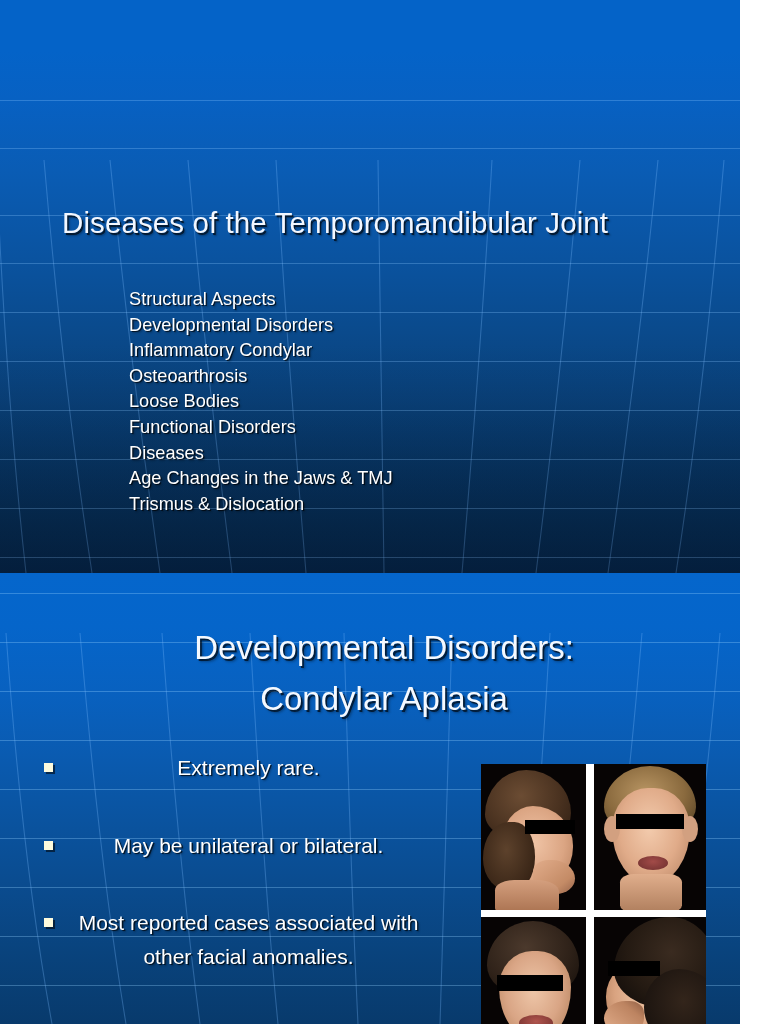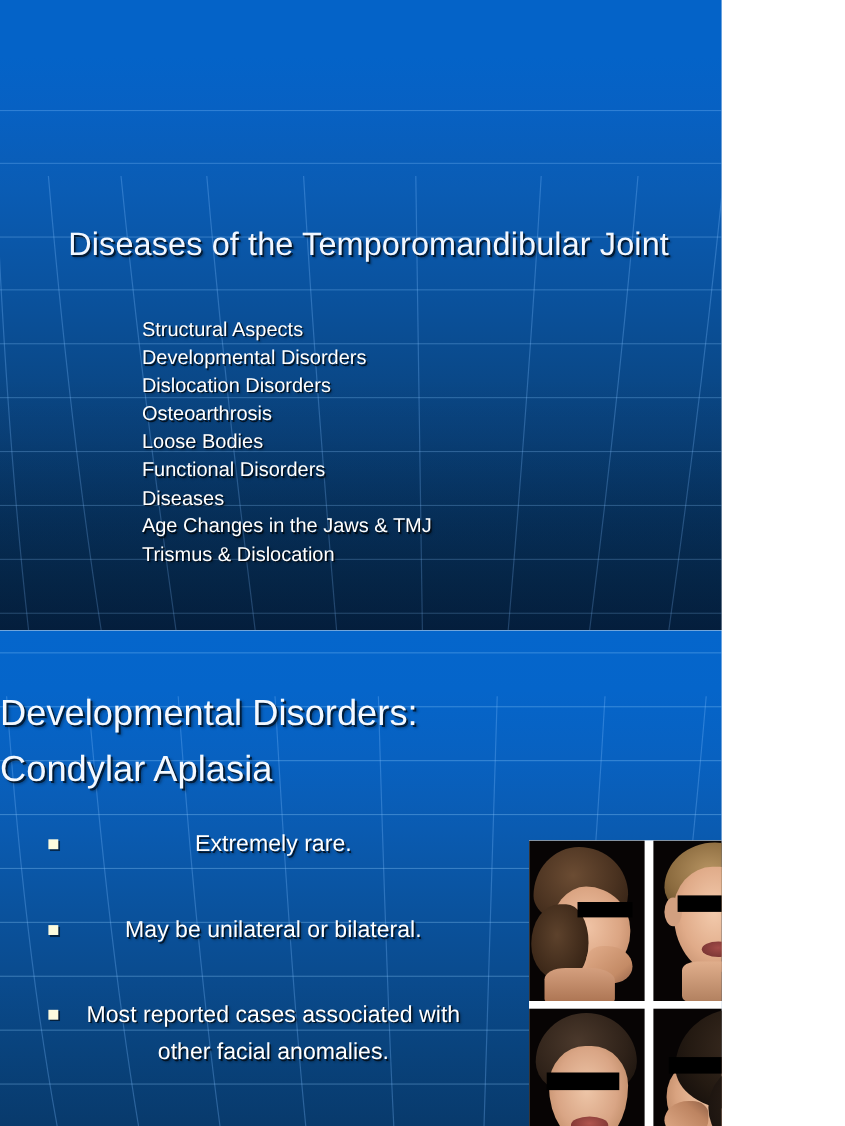--- a/index.html
+++ b/index.html
@@ -8,21 +8,21 @@
     background: #ffffff;
   }
   body {
     width: 768px;
     height: 1024px;
     overflow: hidden;
     font-family: "Liberation Sans", sans-serif;
   }
   .page {
     position: relative;
-    width: 656px;
+    width: 740px;
     height: 1024px;
     overflow: hidden;
   }
 
   
   .slide {
     position: absolute;
     left: 0;
     width: 768px;
     overflow: hidden;
@@ -126,21 +126,21 @@
                  2px 2px 2px rgba(0,0,0,0.30);
     white-space: nowrap;
   }
 
   
   #slide-2 .slide-title {
     position: absolute;
     left: 0px;
     top: 22px;
     width: 768px;
-    text-align: left;
+    text-align: center;
     font-size: 33px;
     font-weight: 400;
     color: #f4f9ff;
     line-height: 51px;
     text-shadow: 1.8px 1.8px 0.6px rgba(0,0,0,0.62),
                  3px 3px 2.5px rgba(0,0,0,0.32);
   }
   #slide-2 .title-line { display: block; }
 
   #slide-2 .bullets {
@@ -343,21 +343,21 @@
       </svg>
     </div>
 
     <div class="vignette"></div>
 
     <h1 class="slide-title">Diseases of the Temporomandibular Joint</h1>
 
     <ul class="agenda">
       <li>Structural Aspects</li>
       <li>Developmental Disorders</li>
-      <li>Dislocation Disorders</li>
+      <li>Inflammatory Condylar</li>
       <li>Osteoarthrosis</li>
       <li>Loose Bodies</li>
       <li>Functional Disorders</li>
       <li>Diseases</li>
       <li>Age Changes in the Jaws &amp; TMJ</li>
       <li>Trismus &amp; Dislocation</li>
     </ul>
   </section>
 
   <section class="slide" id="slide-2">

